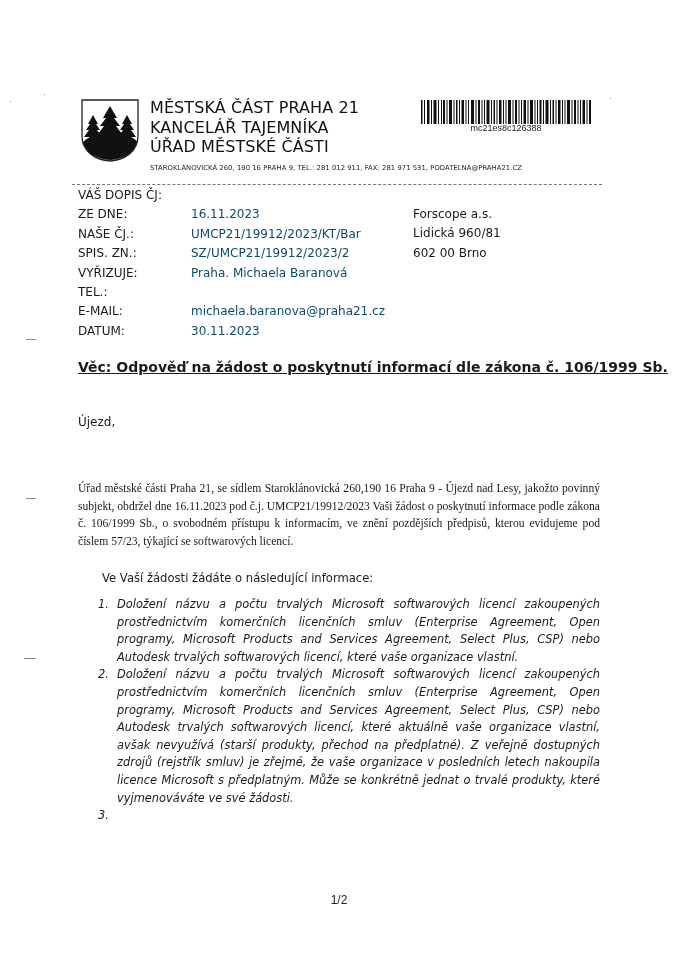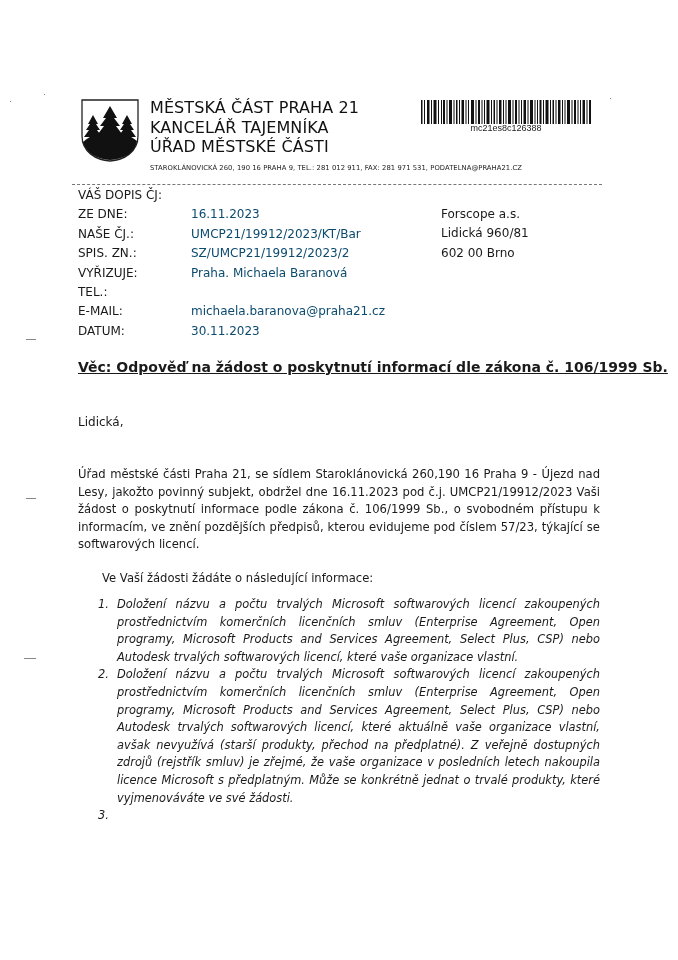--- a/index.html
+++ b/index.html
@@ -17,30 +17,30 @@
     .org .addr { font-size: 6.8px; line-height: 10px; margin-top: 6px; letter-spacing: 0.05px; white-space: nowrap; color: #222; }
     .barcode { position: absolute; left: 421px; top: 100px; width: 170px; height: 24px; }
     .barcode-text { position: absolute; left: 421px; top: 123px; width: 170px; text-align: center; font-family: "Liberation Sans", sans-serif; font-size: 9px; color: #222; }
     .sep { position: absolute; left: 72px; top: 184px; width: 530px; height: 0; border-top: 1px dashed #777; }
 
     
     .meta { position: absolute; left: 78px; top: 186px; }
     .meta-row { position: relative; height: 19.4px; font-size: 12px; line-height: 19.4px; white-space: nowrap; }
     .meta-row .lbl { position: absolute; left: 0; color: #1a1a1a; }
     .meta-row .val { position: absolute; left: 113px; color: #0c4a6e; }
-    .recipient { position: absolute; left: 413px; top: 205px; margin-left: 28px; }
+    .recipient { position: absolute; left: 413px; top: 205px; }
     .recipient div { font-size: 12px; line-height: 19.4px; white-space: nowrap; }
 
     
     .subject { position: absolute; left: 78px; top: 359px; font-size: 14px; font-weight: bold; text-decoration: underline; white-space: nowrap; }
     .greeting { position: absolute; left: 78px; top: 415px; font-size: 12px; white-space: nowrap; }
 
     
     .para { position: absolute; left: 78px; width: 522px; font-size: 11.6px; line-height: 17.6px; text-align: justify; }
-    .para1 { top: 466px; }
+    .para1 { top: 480px; font-family: Liberation Serif, serif; }
     .para2 { top: 570px; margin-left: 24px; }
     .list { position: absolute; left: 78px; top: 596px; width: 522px; margin: 0; padding: 0; list-style: none; }
     .list li { position: relative; padding-left: 39px; font-size: 11.4px; line-height: 17.6px; font-style: italic; text-align: justify; margin-bottom: 0; }
     .list li .num { position: absolute; left: 20px; top: 0; font-style: italic; }
 
     .page-num { position: absolute; left: 0; width: 678px; top: 893px; text-align: center; font-family: "Liberation Sans", sans-serif; font-size: 12px; color: #222; }
 
     
     .spec { position: absolute; background: #888; }
   </style>
@@ -165,39 +165,40 @@
     </div>
   </div>
 
   <div class="recipient">
     <div>Forscope a.s.</div>
     <div>Lidická 960/81</div>
     <div>602 00 Brno</div>
   </div>
 
   <div class="subject">Věc: Odpověď na žádost o poskytnutí informací dle zákona č. 106/1999 Sb.</div>
-  <div class="greeting">Lidická,</div>
+  <div class="greeting">Újezd,</div>
 
   <div class="para para1">Úřad městské části Praha 21, se sídlem Staroklánovická 260,190 16 Praha 9 - Újezd nad Lesy, jakožto povinný subjekt, obdržel dne 16.11.2023 pod č.j. UMCP21/19912/2023 Vaši žádost o poskytnutí informace podle zákona č. 106/1999 Sb., o svobodném přístupu k informacím, ve znění pozdějších předpisů, kterou evidujeme pod číslem 57/23, týkající se softwarových licencí.</div>
   <div class="para para2">Ve Vaší žádosti žádáte o následující informace:</div>
 
   <ol class="list">
     <li>
       <span class="num">1.</span>
       <span>Doložení názvu a počtu trvalých Microsoft softwarových licencí zakoupených prostřednictvím komerčních licenčních smluv (Enterprise Agreement, Open programy, Microsoft Products and Services Agreement, Select Plus, CSP) nebo Autodesk trvalých softwarových licencí, které vaše organizace vlastní.</span>
     </li>
     <li>
       <span class="num">2.</span>
       <span>Doložení názvu a počtu trvalých Microsoft softwarových licencí zakoupených prostřednictvím komerčních licenčních smluv (Enterprise Agreement, Open programy, Microsoft Products and Services Agreement, Select Plus, CSP) nebo Autodesk trvalých softwarových licencí, které aktuálně vaše organizace vlastní, avšak nevyužívá (starší produkty, přechod na předplatné). Z veřejně dostupných zdrojů (rejstřík smluv) je zřejmé, že vaše organizace v posledních letech nakoupila licence Microsoft s předplatným. Může se konkrétně jednat o trvalé produkty, které vyjmenováváte ve své žádosti.</span>
     </li>
     <li>
       <span class="num">3.</span>
     </li>
   </ol>
 
+  <div class="page-num">1/2</div>
 
   <div class="spec" style="left:26px;top:339px;width:10px;height:1px;"></div>
   <div class="spec" style="left:26px;top:498px;width:10px;height:1px;"></div>
   <div class="spec" style="left:24px;top:658px;width:12px;height:1px;"></div>
   <div class="spec" style="left:10px;top:101px;width:1px;height:1px;"></div>
   <div class="spec" style="left:44px;top:94px;width:1px;height:1px;"></div>
   <div class="spec" style="left:610px;top:98px;width:1px;height:1px;"></div>
 </div>
 
 </body></html>

